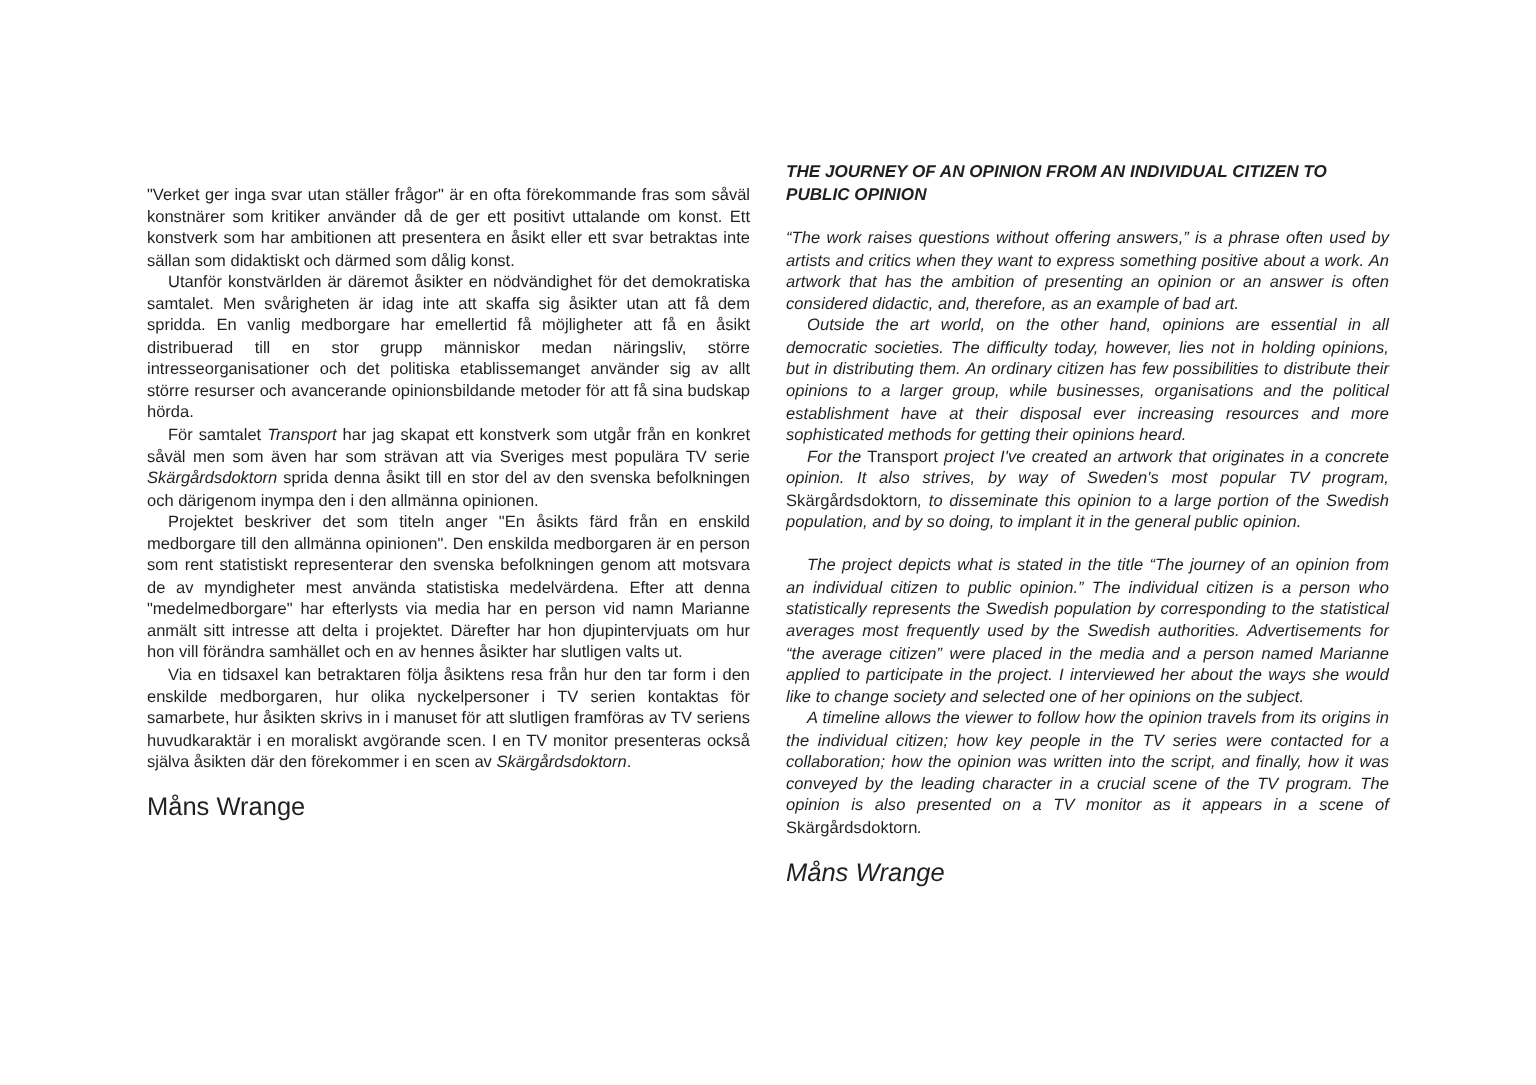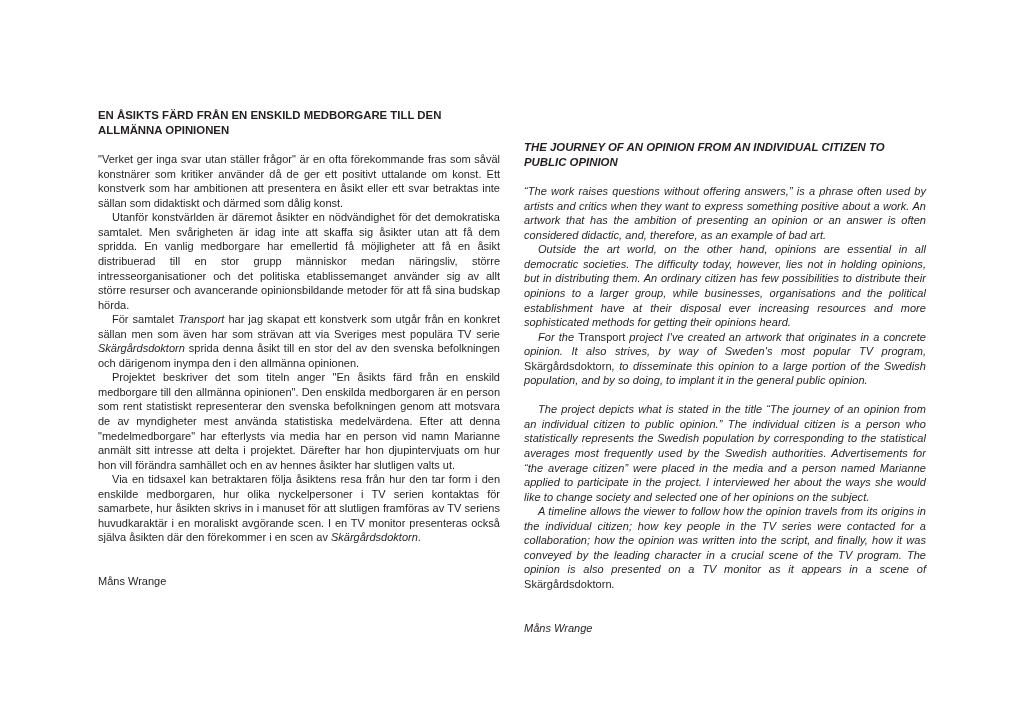--- a/index.html
+++ b/index.html
@@ -1,40 +1,39 @@
 <!DOCTYPE html>
 <html><head>
 <meta charset="utf-8">
 <style>
   html, body { margin: 0; padding: 0; background: #ffffff; }
   body { width: 1024px; height: 723px; position: relative; overflow: hidden; color: #231f20; }
   .col { position: absolute; top: 108px; width: 402px; font-family: "Liberation Sans", sans-serif; }
   .col.left { left: 98px; }
   .col.right { left: 524px; }
   h1 { margin: 0; font-size: 11.4px; line-height: 14.6px; font-weight: bold; color: #231f20; }
-  .right h1 { font-style: italic; margin-top: 32px; }
+  .right h1 { font-style: italic; }
   .body { margin-top: 15px; font-size: 11px; line-height: 14.55px; text-align: justify; color: #231f20; }
   .right .body { font-style: italic; letter-spacing: 0.05px; }
   p { margin: 0; text-indent: 14px; }
   p.first { text-indent: 0; }
   .right p.gap { margin-top: 14.55px; font-style: italic; }
-  .sig { margin-top: 29px; font-size: 11px; line-height: 14.55px; }
+  .sig { margin-top: 15px; font-size: 17px; line-height: 14.55px; }
   .right .sig { font-style: italic; }
   em.t { font-style: italic; font-weight: normal; }
   .up { font-style: normal; }
 </style>
 </head>
 <body>
 
 <div class="col left">
-  <h1>EN ÅSIKTS FÄRD FRÅN EN ENSKILD MEDBORGARE TILL DEN ALLMÄNNA OPINIONEN</h1>
   <div class="body">
     <p class="first">"Verket ger inga svar utan ställer frågor" är en ofta förekommande fras som såväl konstnärer som kritiker använder då de ger ett positivt uttalande om konst. Ett konstverk som har ambitionen att presentera en åsikt eller ett svar betraktas inte sällan som didaktiskt och därmed som dålig konst.</p>
     <p>Utanför konstvärlden är däremot åsikter en nödvändighet för det demokratiska samtalet. Men svårigheten är idag inte att skaffa sig åsikter utan att få dem spridda. En vanlig medborgare har emellertid få möjligheter att få en åsikt distribuerad till en stor grupp människor medan näringsliv, större intresseorganisationer och det politiska etablissemanget använder sig av allt större resurser och avancerande opinionsbildande metoder för att få sina budskap hörda.</p>
-    <p><span>För samtalet </span><em class="t">Transport</em><span> har jag skapat ett konstverk som utgår från en konkret sällan men som även har som strävan att via Sveriges mest populära TV serie </span><em class="t">Skärgårdsdoktorn</em><span> sprida denna åsikt till en stor del av den svenska befolkningen och därigenom inympa den i den allmänna opinionen.</span></p>
+    <p><span>För samtalet </span><em class="t">Transport</em><span> har jag skapat ett konstverk som utgår från en konkret såväl men som även har som strävan att via Sveriges mest populära TV serie </span><em class="t">Skärgårdsdoktorn</em><span> sprida denna åsikt till en stor del av den svenska befolkningen och därigenom inympa den i den allmänna opinionen.</span></p>
     <p>Projektet beskriver det som titeln anger "En åsikts färd från en enskild medborgare till den allmänna opinionen". Den enskilda medborgaren är en person som rent statistiskt representerar den svenska befolkningen genom att motsvara de av myndigheter mest använda statistiska medelvärdena. Efter att denna "medelmedborgare" har efterlysts via media har en person vid namn Marianne anmält sitt intresse att delta i projektet. Därefter har hon djupintervjuats om hur hon vill förändra samhället och en av hennes åsikter har slutligen valts ut.</p>
     <p><span>Via en tidsaxel kan betraktaren följa åsiktens resa från hur den tar form i den enskilde medborgaren, hur olika nyckelpersoner i TV serien kontaktas för samarbete, hur åsikten skrivs in i manuset för att slutligen framföras av TV seriens huvudkaraktär i en moraliskt avgörande scen. I en TV monitor presenteras också själva åsikten där den förekommer i en scen av </span><em class="t">Skärgårdsdoktorn</em><span>.</span></p>
   </div>
   <div class="sig">Måns Wrange</div>
 </div>
 
 <div class="col right">
   <h1>THE JOURNEY OF AN OPINION FROM AN INDIVIDUAL CITIZEN  TO PUBLIC OPINION</h1>
   <div class="body">
     <p class="first">“The work raises questions without offering answers,” is a phrase often used by artists and critics when they want to express something positive about a work. An artwork that has the ambition of presenting an opinion or an answer is often considered didactic, and, therefore, as an example of bad art.</p>

